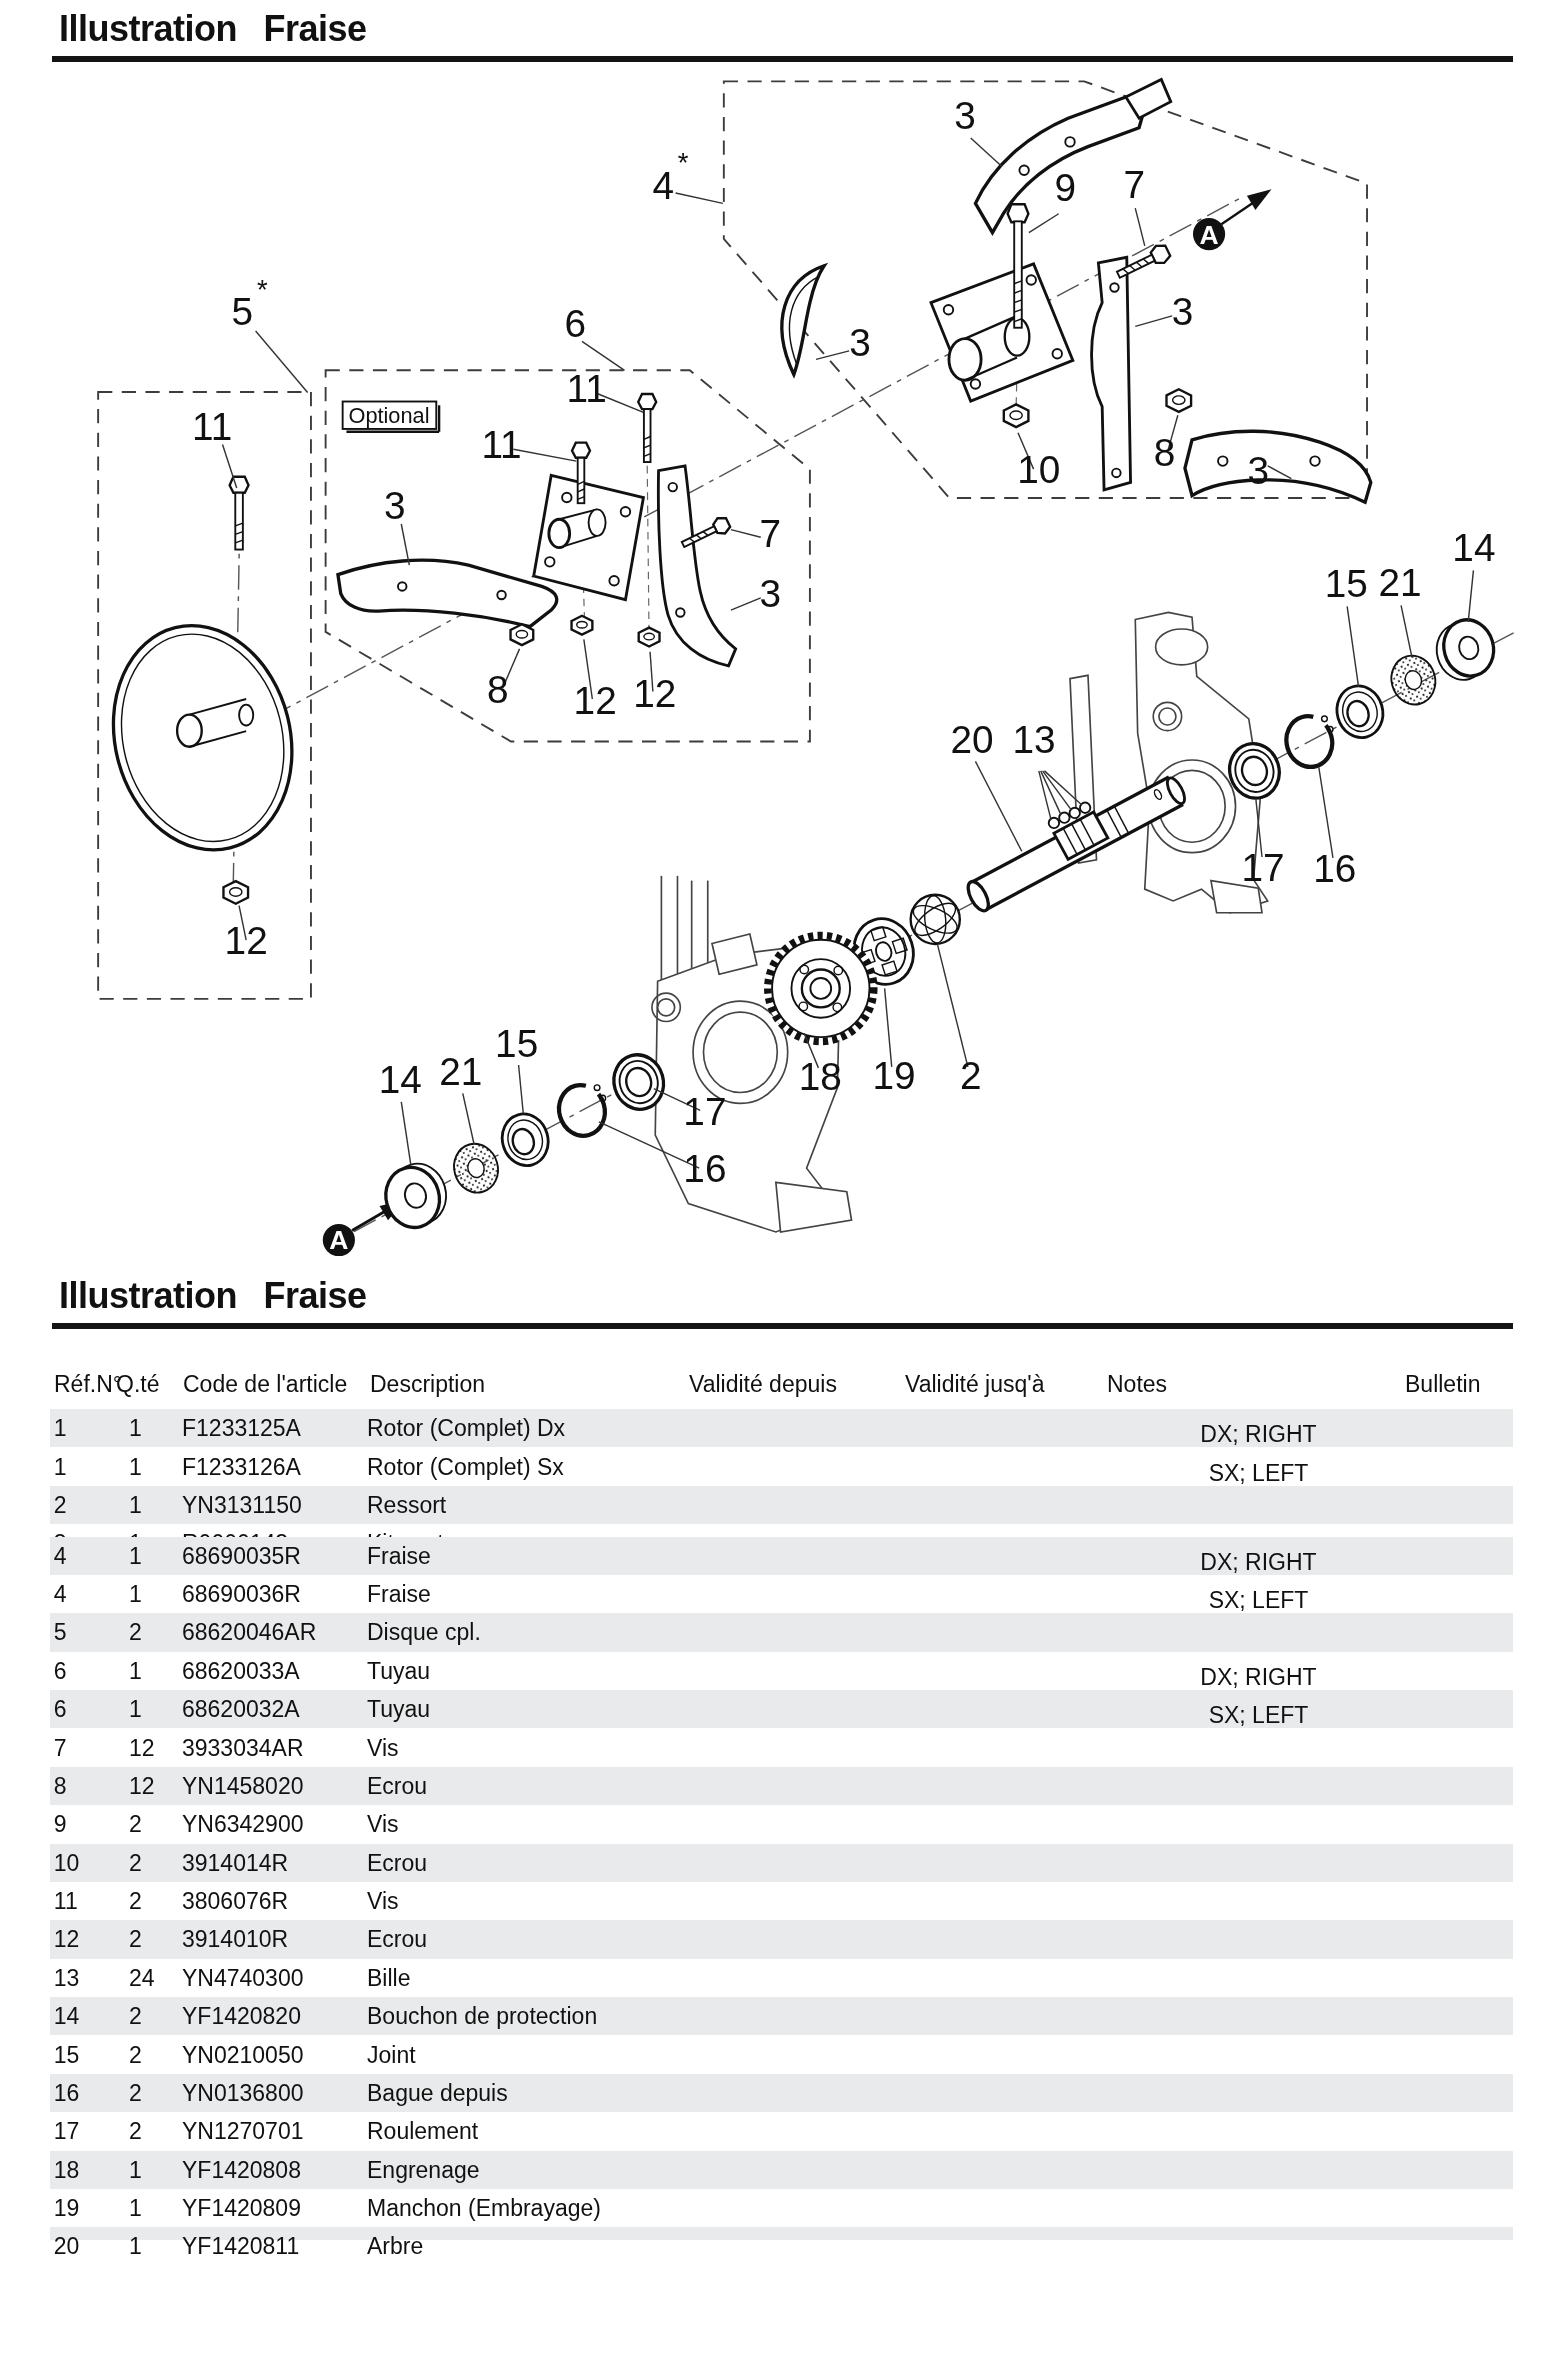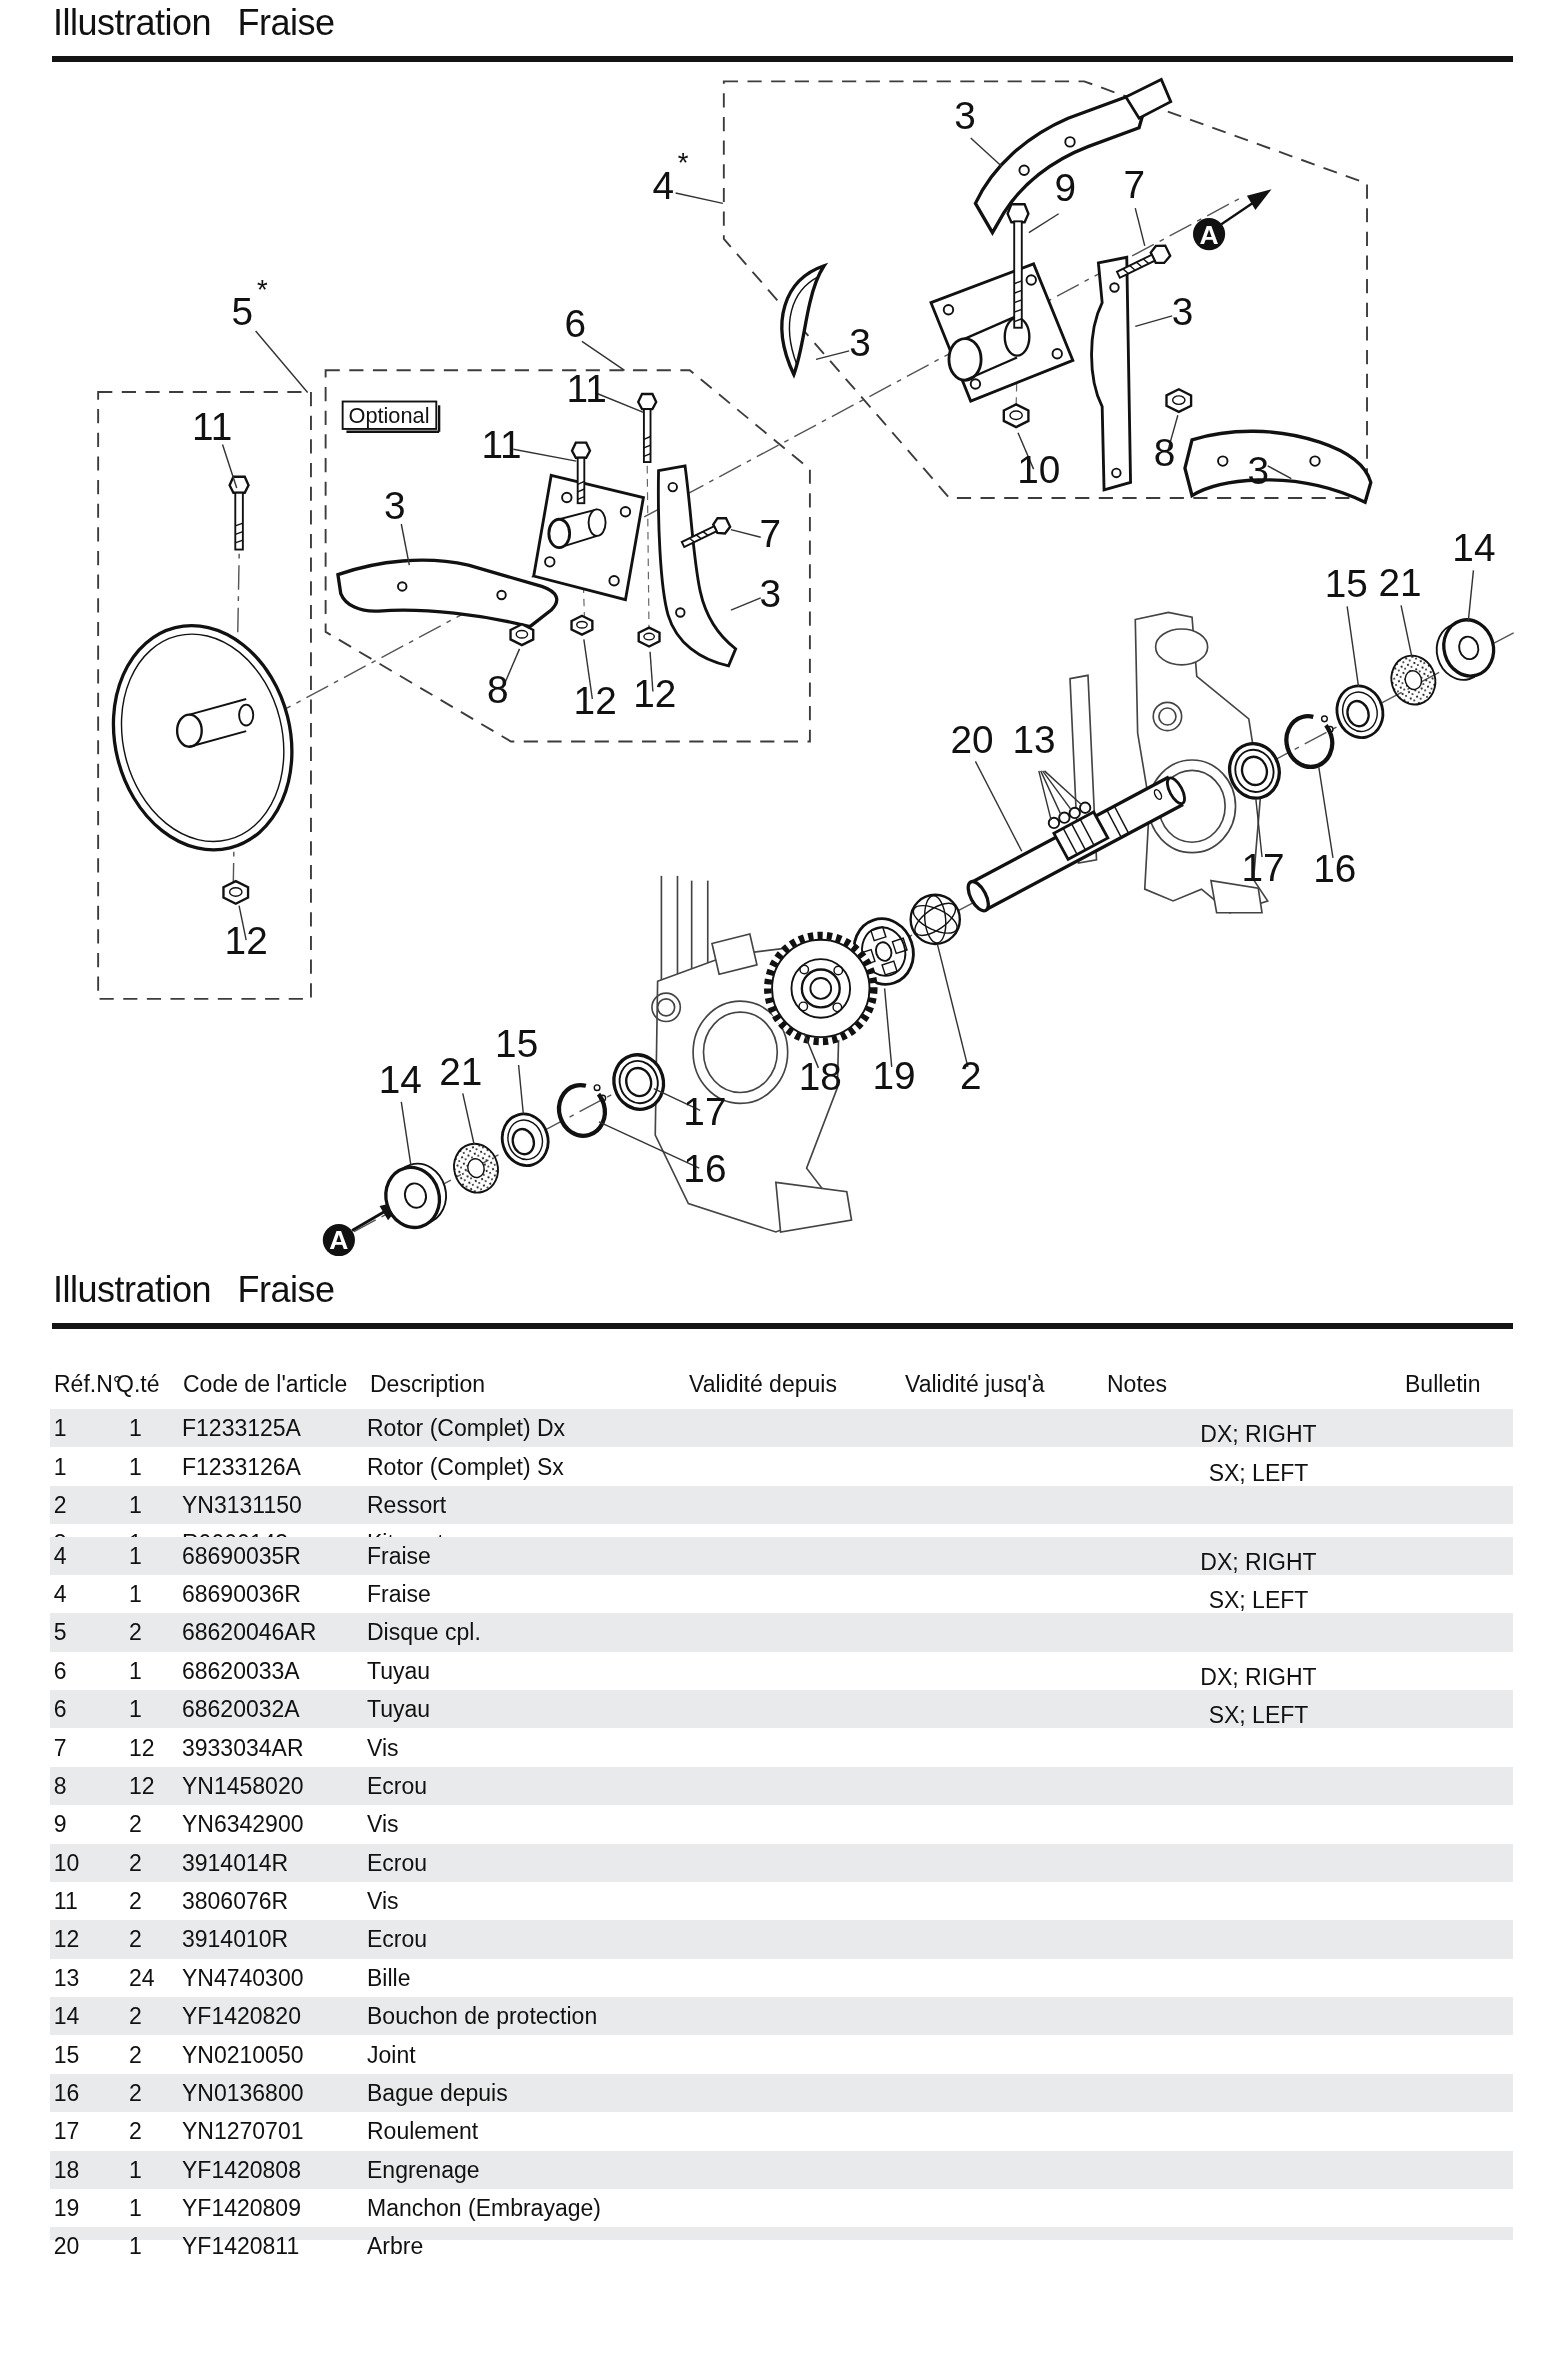--- a/index.html
+++ b/index.html
@@ -1,18 +1,18 @@
 <!DOCTYPE html>
 <html style="font-size:7.6px"><head>
 <meta charset="utf-8">
 <style>
   html,body{margin:0;padding:0;background:#fff;}
   .page{position:relative;width:1564px;height:2399px;background:#fff;overflow:hidden;
         font-family:"Liberation Sans",sans-serif;color:#111;}
-  h1,h2{position:absolute;margin:0;font-weight:400;font-size:36px;letter-spacing:-0.5px;word-spacing:17px;}
+  h1,h2{position:absolute;margin:6px;font-weight:700;font-size:36px;letter-spacing:-0.5px;word-spacing:17px;}
   h1{left:53px;top:1.9px;}
   h2{left:53px;top:1269px;}
   .rule{position:absolute;left:52px;width:1461px;height:6.2px;background:#141414;}
   .r1{top:56px;}
   .r2{top:1323px;}
   .kit{position:absolute;left:141px;top:116px;font-size:30px;white-space:nowrap;}
   .kit .kit-num{font-size:31px;}
   .kit sup{font-size:21px;position:relative;top:-10.4px;left:0.9px;}
   .kit .kit-text{margin-left:13.2px;}
   #diagram{position:absolute;left:0;top:0;width:1564px;height:1258px;}

